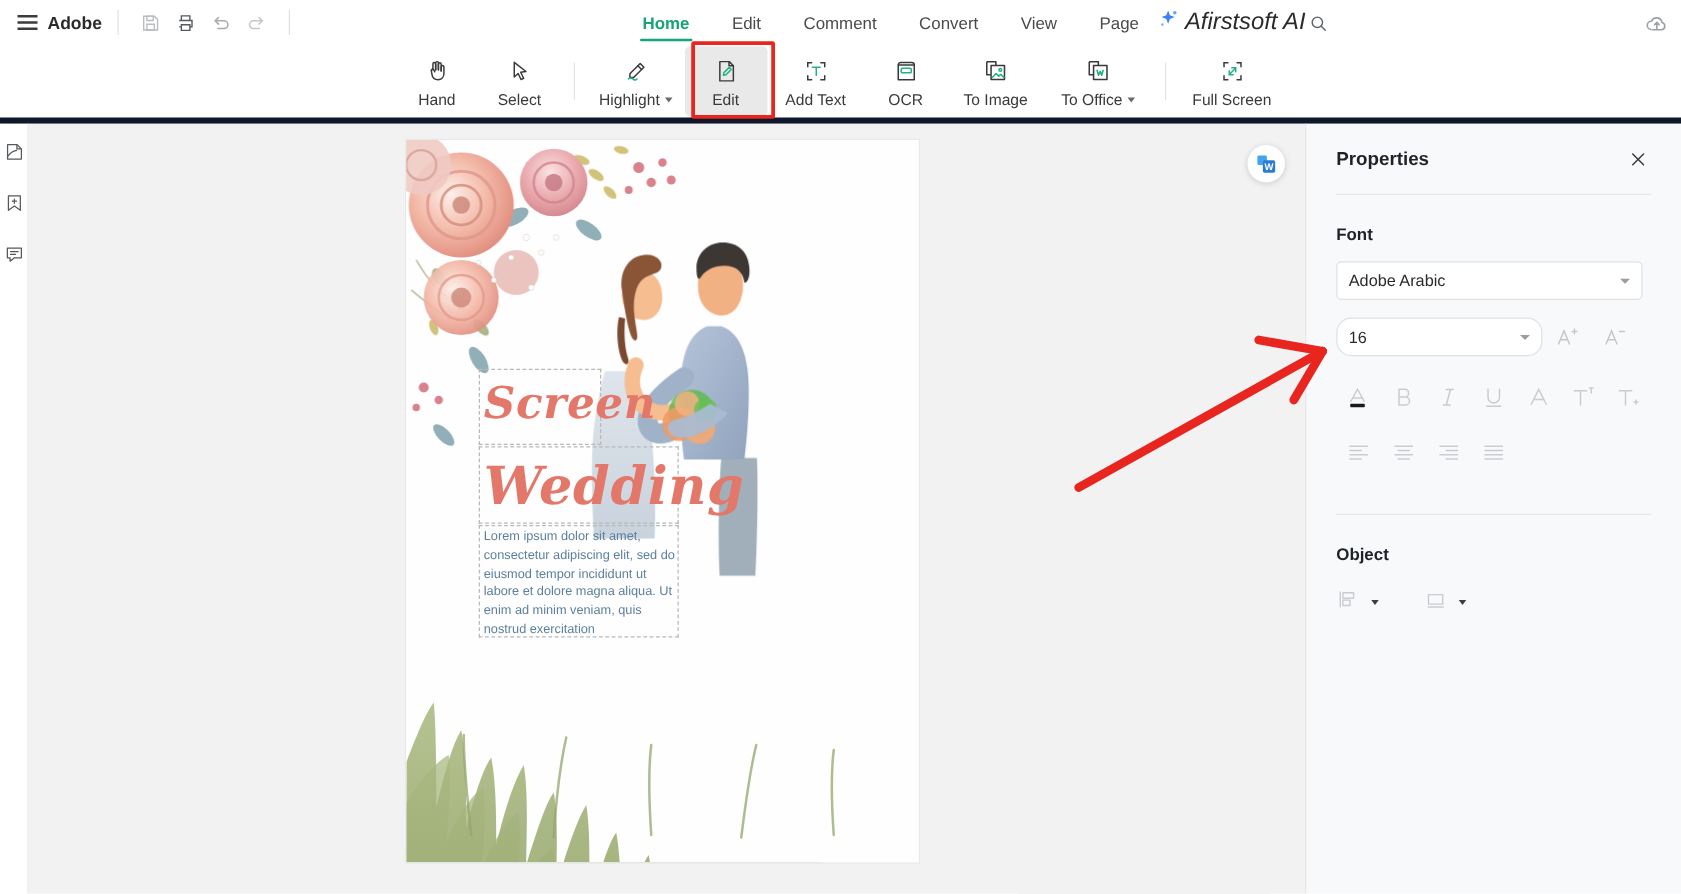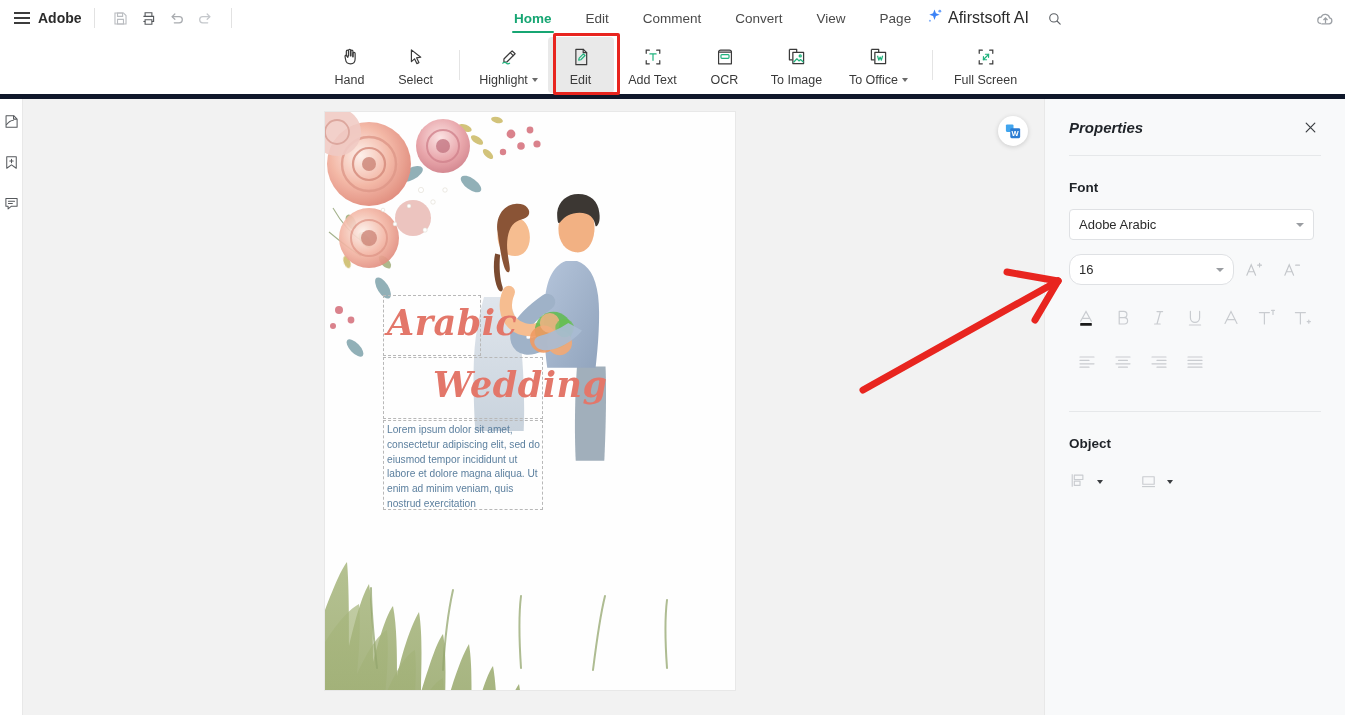--- a/index.html
+++ b/index.html
@@ -31,21 +31,21 @@
   .tab {
     font-size: 13.5px; color: #4a4a4a; padding: 0 14px; height: 36px;
     display: flex; align-items: center; position: relative; white-space: nowrap;
   }
   .tab.active { color: #17a673; font-weight: 600; }
   .tab.active::after {
     content: ""; position: absolute; bottom: 3px; left: 12px; right: 12px; height: 2.4px;
     background: #17a673; border-radius: 2px;
   }
   .ai-group { position: absolute; left: 925px; top: 0; height: 36px; display: flex; align-items: center; }
-  .ai-label { font-size: 16px; color: #2b2b2b; margin-left: 4px; }
+  .ai-label { font-size: 19px; color: #2b2b2b; margin-left: 4px; font-style: italic; }
   .search-btn { position: absolute; left: 1044px; top: 8px; width: 22px; height: 22px;
     display:flex; align-items:center; justify-content:center; }
   .cloud-btn { position: absolute; right: 8px; top: 7px; width: 24px; height: 24px;
     display:flex; align-items:center; justify-content:center; }
 
   
   .toolbar {
     position: absolute; top: 36px; left: 0; width: 1345px; height: 63px;
     background: #ffffff; border-bottom: 5px solid #0f172a;
     display: flex; align-items: center; justify-content: center; gap: 0px;
@@ -92,41 +92,41 @@
 
   .txtbox { position: absolute; border: 1px dashed #b8b8b8; }
   .t-happy { left: 58px; top: 183px; width: 98px; height: 61px; }
   .t-wed   { left: 58px; top: 245px; width: 160px; height: 62px; }
   .t-body  { left: 58px; top: 308px; width: 160px; height: 90px; }
   .script {
     position: absolute; color: #e3776a; font-family: "DejaVu Serif", serif;
     font-style: italic; font-weight: 700; letter-spacing: .5px;
   }
   .s-happy { left: 62px; top: 190px; font-size: 35px; }
-  .s-wed   { left: 62px; top: 252px; font-size: 35px; margin-left: 46px; }
+  .s-wed   { left: 62px; top: 252px; font-size: 42px; }
   .bodytext {
     position: absolute; left: 62px; top: 311px; width: 156px;
     font-size: 10.2px; line-height: 14.8px; color: #5b7f9e;
     font-family: "Liberation Sans", sans-serif;
   }
 
   .wordbadge {
     position: absolute; left: 975px; top: 17px; width: 30px; height: 30px;
     border-radius: 50%; background: #ffffff; box-shadow: 0 1px 5px rgba(0,0,0,.16);
     display: flex; align-items: center; justify-content: center;
   }
 
   
   .props {
     position: absolute; right: 0; top: 99px; width: 301px; height: 616px;
     background: #f8f9fa; border-left: 1px solid #e8e8e8; padding: 0 24px;
   }
   .props-head { display: flex; align-items: center; justify-content: space-between;
     height: 56px; }
-  .props-title { font-size: 15px; font-weight: 700; color: #1f2328; font-style: italic; }
+  .props-title { font-size: 15px; font-weight: 700; color: #1f2328; }
   .close-x { width: 22px; height: 22px; display:flex; align-items:center; justify-content:center; }
   .divider { height: 1px; background: #e6e8ea; }
   .sec-title { font-size: 13.5px; font-weight: 700; color: #1f2328; margin-top: 24px; }
 
   .dd {
     margin-top: 14px; height: 31px; background: #ffffff;
     border: 1px solid #dfe1e4; border-radius: 4px;
     display: flex; align-items: center; padding: 0 9px; position: relative;
   }
   .dd .val { font-size: 13px; color: #2b2b2b; }
@@ -512,21 +512,21 @@
           <path d="M196 556c-2-30-2-56 0-72"></path>
             <path d="M268 558c4-32 8-58 12-74"></path>
           <path d="M342 556c-2-28-2-52 0-68"></path>
         </g>
       </svg>
 
       <div class="txtbox t-happy"></div>
       <div class="txtbox t-wed"></div>
       <div class="txtbox t-body"></div>
 
-      <div class="script s-happy">Arabic</div>
+      <div class="script s-happy">Screen</div>
       <div class="script s-wed">Wedding</div>
       <div class="bodytext">Lorem ipsum dolor sit amet, consectetur adipiscing elit, sed do eiusmod tempor incididunt ut labore et dolore magna aliqua. Ut enim ad minim veniam, quis nostrud exercitation</div>
     </div>
 
     <div class="wordbadge">
       <svg width="19" height="19" viewBox="0 0 20 20">
         <rect x="2" y="2.5" width="8" height="8" rx="1.2" fill="#41a5ee"></rect>
         <rect x="6.6" y="6.6" width="10.4" height="10.4" rx="1.4" fill="#2b7cd3"></rect>
         <text x="11.8" y="14.6" font-family="Liberation Sans, sans-serif" font-size="8" font-weight="700" fill="#ffffff" text-anchor="middle">W</text>
       </svg>

